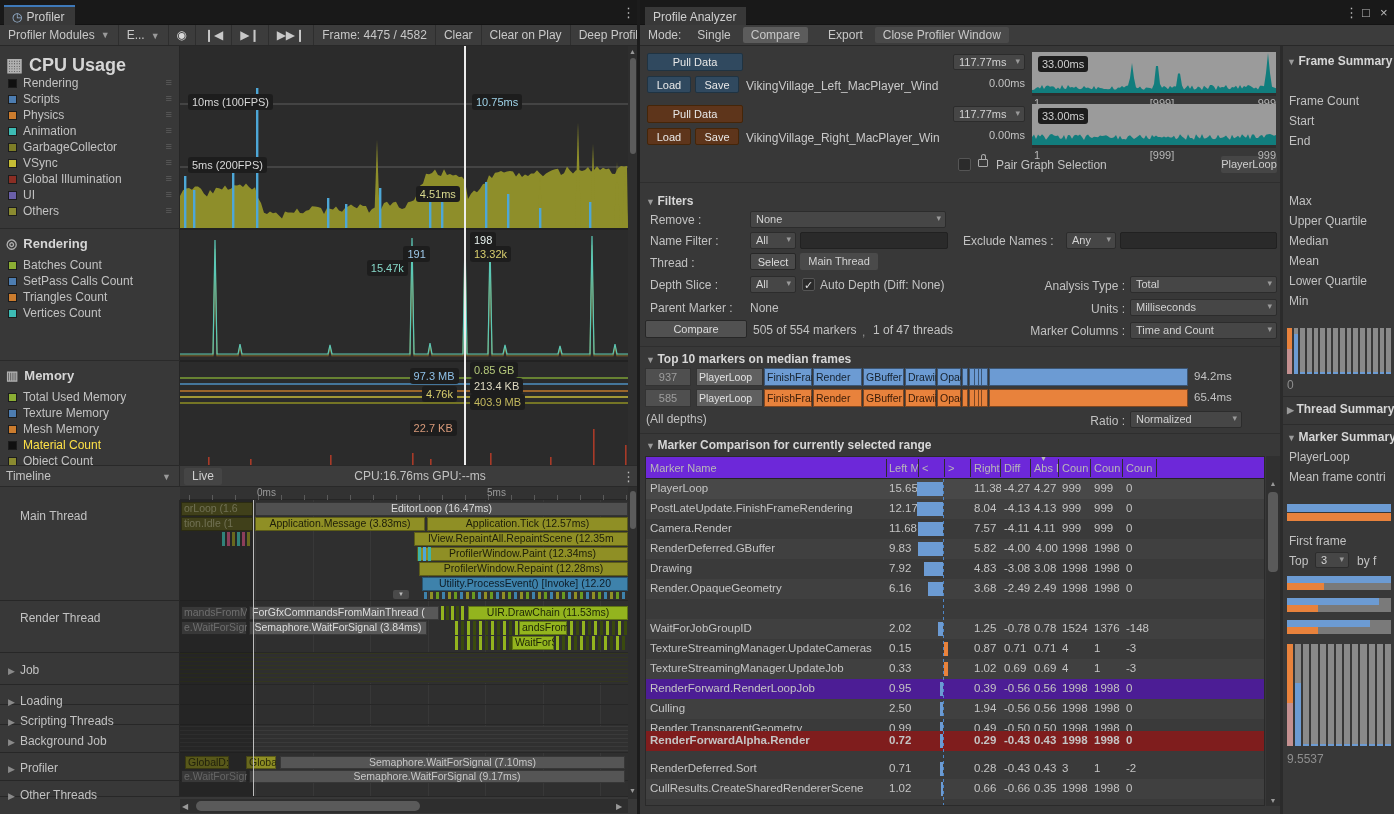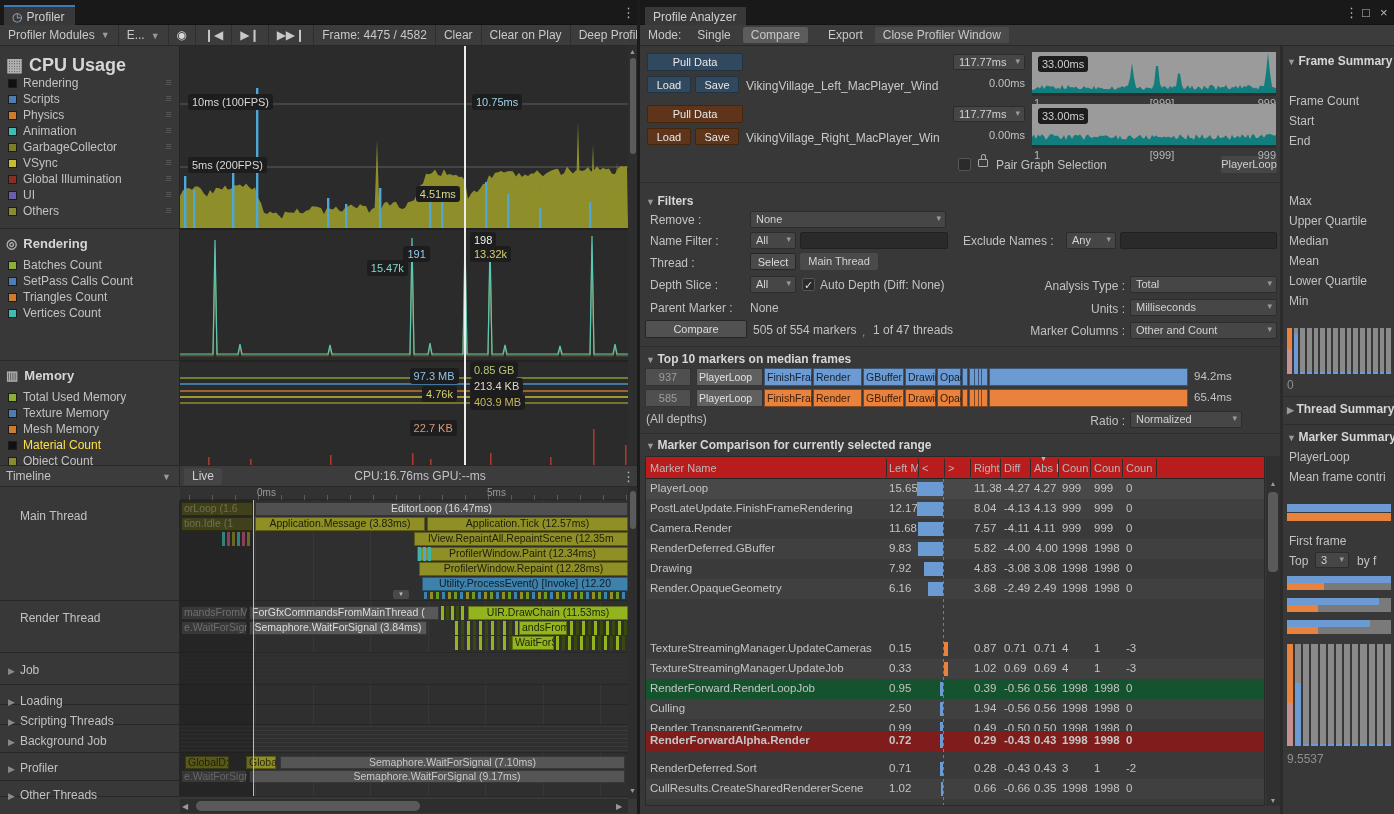--- a/index.html
+++ b/index.html
@@ -459,33 +459,33 @@
     <div class="txt" style="left:10px;top:255px">Parent Marker :</div>
     <div class="txt" style="left:110px;top:255px">None</div>
     <div class="txt" style="left:425px;top:256px;width:60px;text-align:right">Units :</div>
     <div class="dd" style="left:490px;top:253px;width:147px;height:17px">Milliseconds</div>
 
     <div class="btn" style="left:5px;top:274px;width:102px;height:18px;line-height:17px;background:#515151">Compare</div>
     <div class="txt" style="left:113px;top:277px">505 of 554 markers</div>
     <div class="txt dim" style="left:222px;top:279px">,</div>
     <div class="txt" style="left:233px;top:277px">1 of 47 threads</div>
     <div class="txt" style="left:375px;top:278px;width:110px;text-align:right">Marker Columns :</div>
-    <div class="dd" style="left:490px;top:276px;width:147px;height:17px">Other and Count</div>
+    <div class="dd" style="left:490px;top:276px;width:147px;height:17px">Time and Count</div>
 
     <div class="abs" style="left:0;top:300px;width:640px;height:1px;background:#2e2e2e"></div>
     <div class="txt bold" style="left:6px;top:306px"><span style="font-size:9px;color:#9a9a9a">▼ </span><span>Top 10 markers on median frames</span></div>
     <div id="top10rows" class="abs" style="left:0;top:0;width:640px;height:0"></div>
     <div class="txt" style="left:6px;top:366px">(All depths)</div>
     <div class="txt" style="left:405px;top:368px;width:80px;text-align:right">Ratio :</div>
     <div class="dd" style="left:490px;top:365px;width:112px;height:17px">Normalized</div>
 
     <div class="abs" style="left:0;top:387px;width:640px;height:1px;background:#2e2e2e"></div>
     <div class="txt bold" style="left:6px;top:392px"><span style="font-size:9px;color:#9a9a9a">▼ </span><span>Marker Comparison for currently selected range</span></div>
     <div id="ctable" class="abs" style="left:5px;top:410px;width:620px;height:350px;background:#3a3a3a;border:1px solid #2a2a2a;overflow:hidden">
-        <div style="position: absolute; left: 0px; top: 0px; width: 620px; height: 22px; background: #b91c1c; border-bottom: 1px solid rgb(37, 37, 37);">
+        <div style="position: absolute; left: 0px; top: 0px; width: 620px; height: 22px; background: #6d28d9; border-bottom: 1px solid rgb(37, 37, 37);">
           <div class="thead-cell" style="left: 4px; width: 234px;">Marker Name</div>
           <div class="thead-cell" style="left: 243px; width: 29px;">Left M</div>
           <div class="thead-cell" style="left: 276px; width: 20px;">&lt;</div>
           <div class="thead-cell" style="left: 302px; width: 20px;">&gt;</div>
           <div class="thead-cell" style="left: 328px; width: 27px;">Right</div>
           <div class="thead-cell" style="left: 358px; width: 26px;">Diff</div>
           <div class="thead-cell" style="left: 388px; width: 24px;">Abs D</div>
           <div class="thead-cell" style="left: 416px; width: 28px;">Coun</div>
           <div class="thead-cell" style="left: 448px; width: 28px;">Coun</div>
           <div class="thead-cell" style="left: 480px; width: 32px;">Coun</div>
@@ -560,20 +560,31 @@
           <div class="cell" style="left: 4px; width: 234px;">Render.OpaqueGeometry</div>
           <div class="cell" style="left: 243px; width: 29px;">6.16</div>
           <div class="cell" style="left: 328px; width: 27px;">3.68</div>
           <div class="cell" style="left: 358px; width: 26px;">-2.49</div>
           <div class="cell" style="left: 388px; width: 24px;">2.49</div>
           <div class="cell" style="left: 416px; width: 28px;">1998</div>
           <div class="cell" style="left: 448px; width: 28px;">1998</div>
           <div class="cell" style="left: 480px; width: 32px;">0</div>
           <div style="position: absolute; left: 281.562px; top: 3px; width: 15.438px; height: 14px; background: rgb(108, 155, 211);"></div>
         </div>
+        <div style="position: absolute; left: 0px; top: 162px; width: 620px; height: 20px; background: rgb(64, 64, 64);">
+          <div class="cell" style="left: 4px; width: 234px;">WaitForJobGroupID</div>
+          <div class="cell" style="left: 243px; width: 29px;">2.02</div>
+          <div class="cell" style="left: 328px; width: 27px;">1.25</div>
+          <div class="cell" style="left: 358px; width: 26px;">-0.78</div>
+          <div class="cell" style="left: 388px; width: 24px;">0.78</div>
+          <div class="cell" style="left: 416px; width: 28px;">1524</div>
+          <div class="cell" style="left: 448px; width: 28px;">1376</div>
+          <div class="cell" style="left: 480px; width: 32px;">-148</div>
+          <div style="position: absolute; left: 292.164px; top: 3px; width: 4.836px; height: 14px; background: rgb(108, 155, 211);"></div>
+        </div>
         <div style="position: absolute; left: 0px; top: 182px; width: 620px; height: 20px; background: rgb(58, 58, 58);">
           <div class="cell" style="left: 4px; width: 234px;">TextureStreamingManager.UpdateCameras</div>
           <div class="cell" style="left: 243px; width: 29px;">0.15</div>
           <div class="cell" style="left: 328px; width: 27px;">0.87</div>
           <div class="cell" style="left: 358px; width: 26px;">0.71</div>
           <div class="cell" style="left: 388px; width: 24px;">0.71</div>
           <div class="cell" style="left: 416px; width: 28px;">4</div>
           <div class="cell" style="left: 448px; width: 28px;">1</div>
           <div class="cell" style="left: 480px; width: 32px;">-3</div>
           <div style="position: absolute; left: 298px; top: 3px; width: 4.402px; height: 14px; background: rgb(232, 130, 60);"></div>
@@ -582,21 +593,21 @@
           <div class="cell" style="left: 4px; width: 234px;">TextureStreamingManager.UpdateJob</div>
           <div class="cell" style="left: 243px; width: 29px;">0.33</div>
           <div class="cell" style="left: 328px; width: 27px;">1.02</div>
           <div class="cell" style="left: 358px; width: 26px;">0.69</div>
           <div class="cell" style="left: 388px; width: 24px;">0.69</div>
           <div class="cell" style="left: 416px; width: 28px;">4</div>
           <div class="cell" style="left: 448px; width: 28px;">1</div>
           <div class="cell" style="left: 480px; width: 32px;">-3</div>
           <div style="position: absolute; left: 298px; top: 3px; width: 4.278px; height: 14px; background: rgb(232, 130, 60);"></div>
         </div>
-        <div style="position: absolute; left: 0px; top: 222px; width: 620px; height: 20px; background: #14532d;">
+        <div style="position: absolute; left: 0px; top: 222px; width: 620px; height: 20px; background: #4c1d95;">
           <div class="cell" style="left: 4px; width: 234px;">RenderForward.RenderLoopJob</div>
           <div class="cell" style="left: 243px; width: 29px;">0.95</div>
           <div class="cell" style="left: 328px; width: 27px;">0.39</div>
           <div class="cell" style="left: 358px; width: 26px;">-0.56</div>
           <div class="cell" style="left: 388px; width: 24px;">0.56</div>
           <div class="cell" style="left: 416px; width: 28px;">1998</div>
           <div class="cell" style="left: 448px; width: 28px;">1998</div>
           <div class="cell" style="left: 480px; width: 32px;">0</div>
           <div style="position: absolute; left: 293.528px; top: 3px; width: 3.472px; height: 14px; background: rgb(108, 155, 211);"></div>
         </div>

